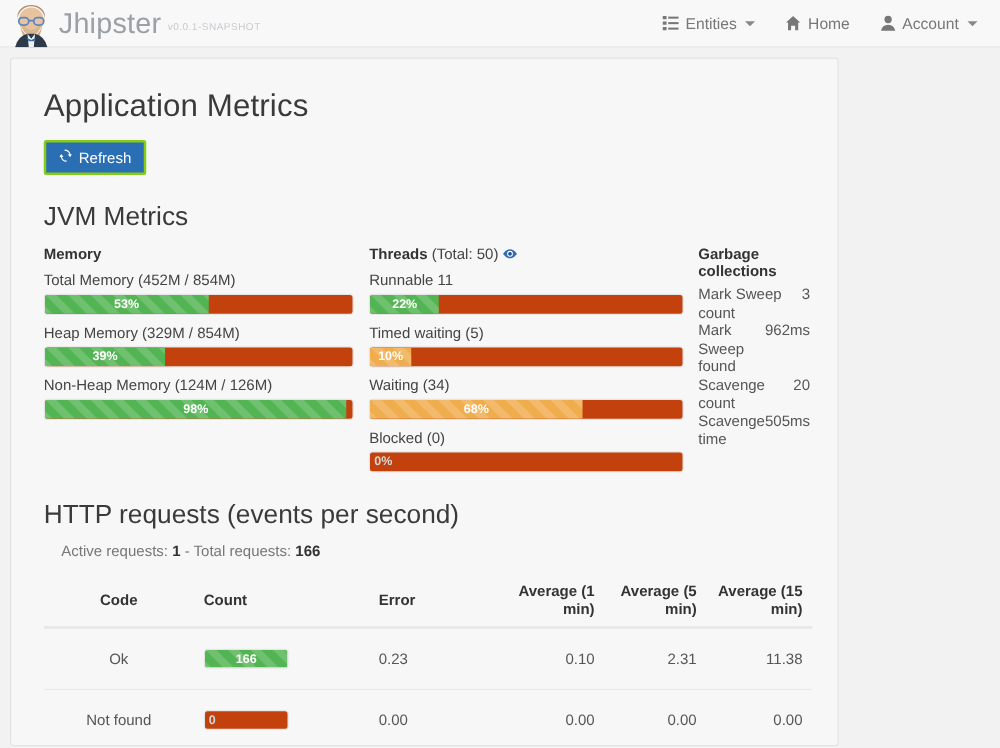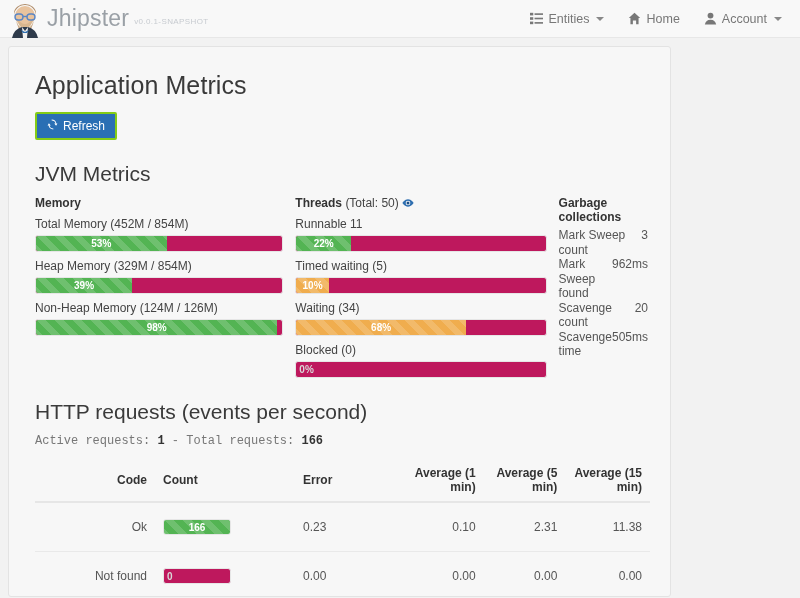--- a/index.html
+++ b/index.html
@@ -134,21 +134,21 @@
   .col-head .light { font-weight: normal; color: #444; }
 
   .bar-label {
     font-size: 12px;
     color: #444;
     margin: 7px 0 4px 0;
   }
 
   .progress {
     height: 17px;
-    background: #be185d;
+    background: #c2410c;
     border: 1px solid #e6e6e6;
     border-radius: 3px;
     overflow: hidden;
     position: relative;
   }
   .progress-bar {
     height: 100%;
     color: #fff;
     font-size: 10px;
     font-weight: bold;
@@ -178,41 +178,40 @@
     color: #555;
     line-height: 14.5px;
     padding: 0 2px 0 0;
   }
   .gc-line .v { color: #555; }
 
   
   .meta-line {
     font-size: 12px;
     color: #777;
-    margin: 0 0 12px 6px;
-    font-family: Liberation Mono, monospace;
+    margin: 0 0 12px 20px;
   }
   .meta-line b { color: #333; }
 
   table.metrics {
     width: 100%;
     border-collapse: collapse;
     margin-left: 6px;
     width: calc(100% - 6px);
   }
   table.metrics th {
     font-size: 12px;
     font-weight: bold;
     color: #333;
     text-align: right;
     padding: 6px 8px 7px 8px;
     border-bottom: 2px solid #e6e6e6;
   }
   table.metrics th:first-child,
-  table.metrics td:first-child { text-align: right; }
+  table.metrics td:first-child { text-align: center; }
   table.metrics th.c-count,
   table.metrics td.c-count { text-align: left; }
   table.metrics th.c-mean,
   table.metrics td.c-mean { text-align: left; padding-left: 36px; }
   table.metrics td {
     font-size: 12px;
     color: #555;
     text-align: right;
     padding: 16px 8px;
     border-bottom: 1px solid #e9e9e9;

